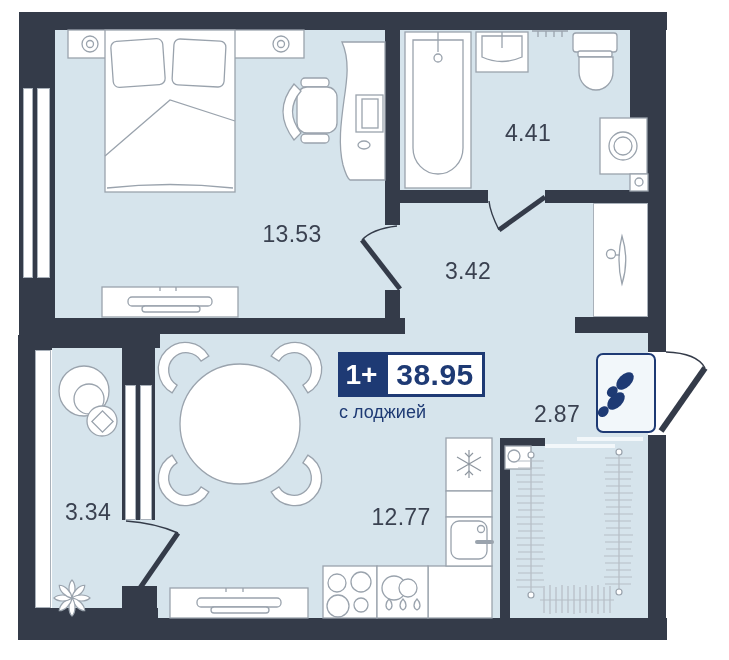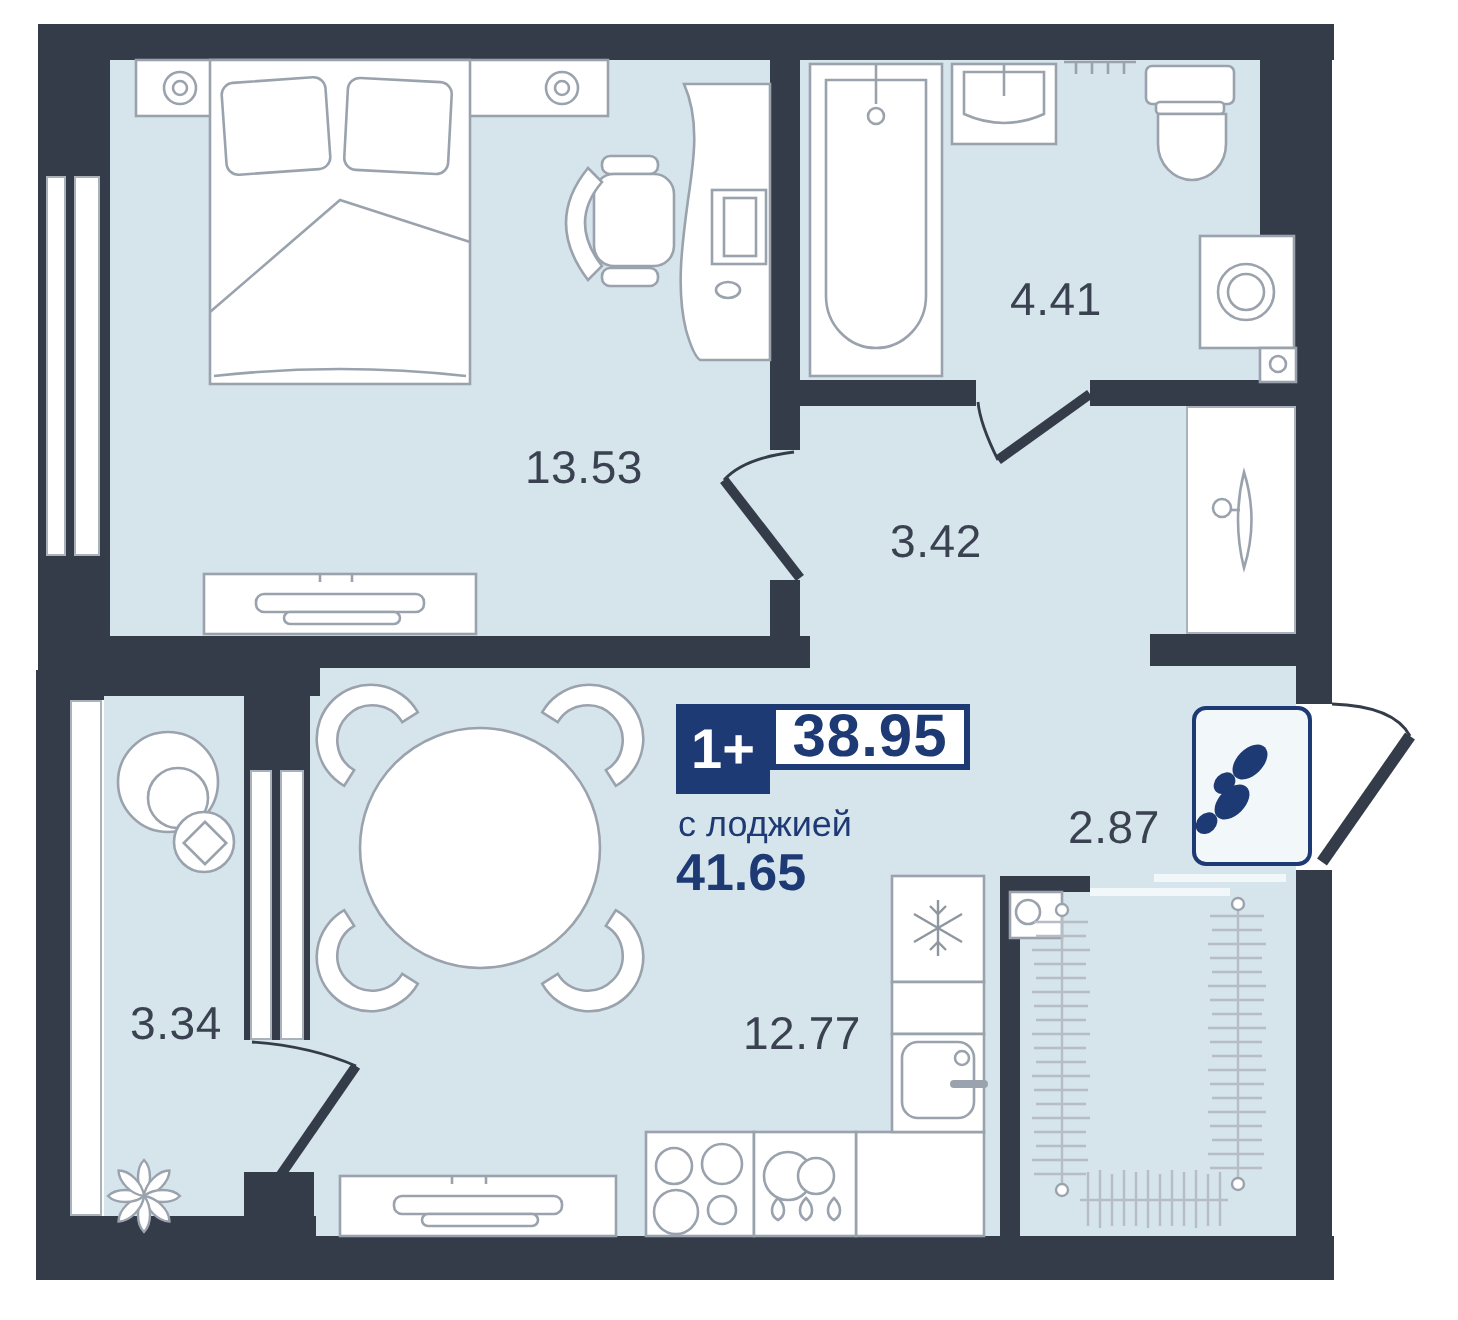--- a/index.html
+++ b/index.html
@@ -8,21 +8,21 @@
   .floor{position:absolute;background:#D6E4EC;}
   .wall{position:absolute;background:#343B49;}
   .win{position:absolute;background:#ffffff;border:1px solid #A9B1BA;box-sizing:border-box;}
   .niche{position:absolute;background:#ffffff;border:1px solid #A9B1BA;box-sizing:border-box;}
   .overlay{position:absolute;left:0;top:0;}
   .area-label{position:absolute;transform:translate(-50%,-50%);color:#3A4150;
               font-size:23px;font-weight:500;letter-spacing:0.3px;white-space:nowrap;}
   .type-badge{position:absolute;left:338px;top:352px;display:flex;}
   .type-left{width:47px;height:45px;background:#1E3A74;color:#ffffff;display:flex;
              align-items:center;justify-content:center;font-size:28px;font-weight:700;}
-  .type-right{width:100px;height:33px;background:#ffffff;border:3px solid #1E3A74;
+  .type-right{width:100px;height:45px;background:#ffffff;border:3px solid #1E3A74;
               box-sizing:border-box;color:#1E3A74;display:flex;align-items:center;
               justify-content:center;font-size:30px;font-weight:700;letter-spacing:0.5px;}
   .subtitle{position:absolute;left:339px;top:402px;color:#1E3A74;font-size:18px;font-weight:500;}
   .total-area{position:absolute;left:338px;top:421px;color:#1E3A74;font-size:26px;font-weight:700;}
 </style>
 </head>
 <body>
 
 <div class="plan">
 
@@ -246,26 +246,25 @@
       <path d="M178,533 L140,588" stroke="#343B49" stroke-width="5"></path>
       <path d="M126,521 Q155,523 178,533" stroke="#343B49" stroke-width="1.4" fill="none"></path>
     </g>
     <g>
       <path d="M661,431 L705,368" stroke="#343B49" stroke-width="6"></path>
       <path d="M705,368 Q697,353 666,352" stroke="#343B49" stroke-width="1.4" fill="none"></path>
     </g>
   </svg>
 
   <div class="area-label" style="left:292px;top:234px">13.53</div>
-  <div class="area-label" style="left:528px;top:150px">4.41</div>
+  <div class="area-label" style="left:528px;top:133px">4.41</div>
   <div class="area-label" style="left:468px;top:271px">3.42</div>
   <div class="area-label" style="left:557px;top:414px">2.87</div>
   <div class="area-label" style="left:401px;top:517px">12.77</div>
   <div class="area-label" style="left:88px;top:512px">3.34</div>
 
   <div class="type-badge">
     <div class="type-left">1+</div>
     <div class="type-right">38.95</div>
   </div>
   <div class="subtitle">с лоджией</div>
-  <div class="total-area">41.65</div>
 
 </div>
 
 </body></html>

